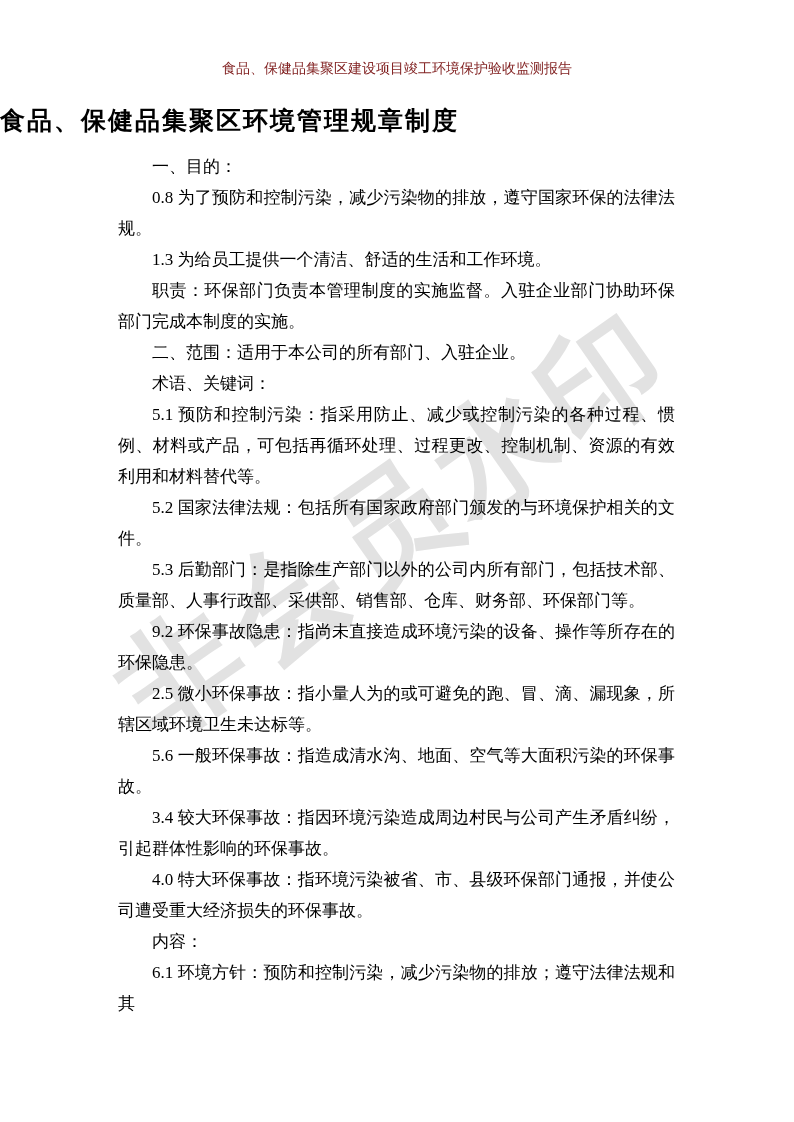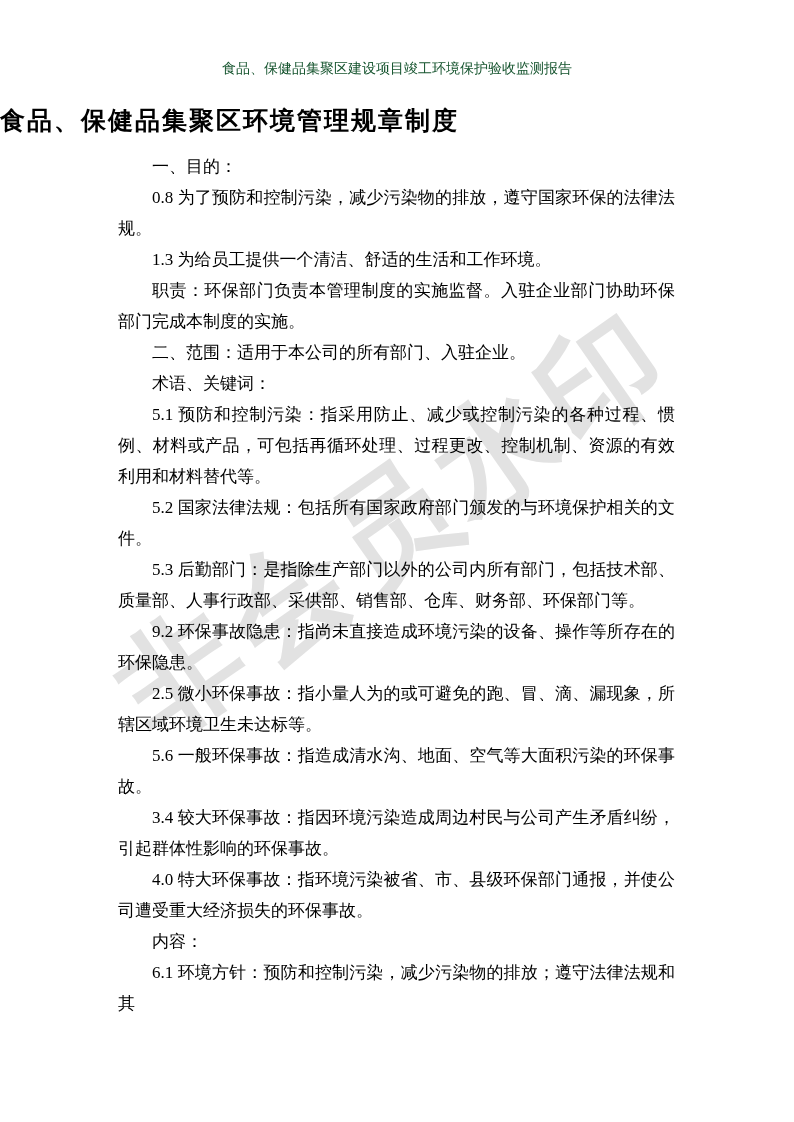--- a/index.html
+++ b/index.html
@@ -32,21 +32,21 @@
     z-index: 0;
   }
   .doc-header {
     position: absolute;
     top: 59px;
     left: 0;
     width: 100%;
     text-align: center;
     font-size: 14px;
     line-height: 20px;
-    color: #14532d;
+    color: #7f1d1d;
     z-index: 1;
   }
   .doc-title {
     position: absolute;
     top: 104px;
     left: 0;
     width: 100%;
     text-align: left;
     font-size: 25px;
     line-height: 34px;

